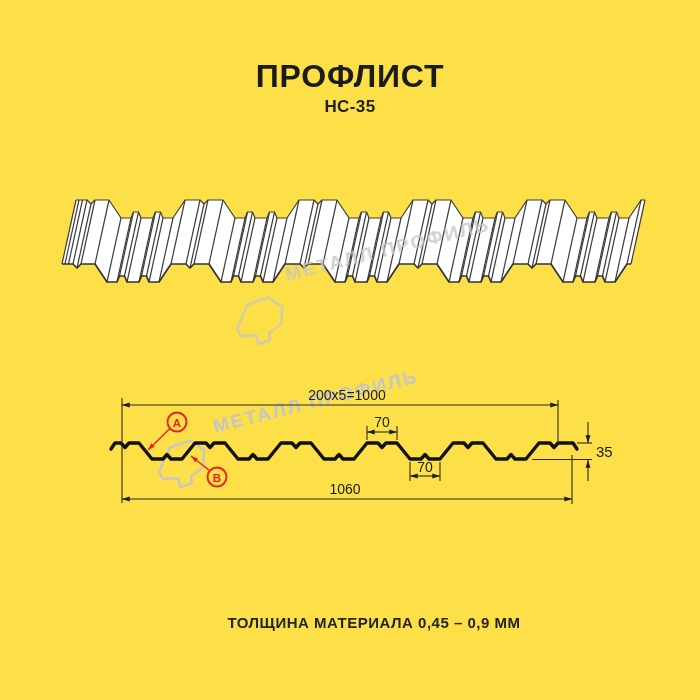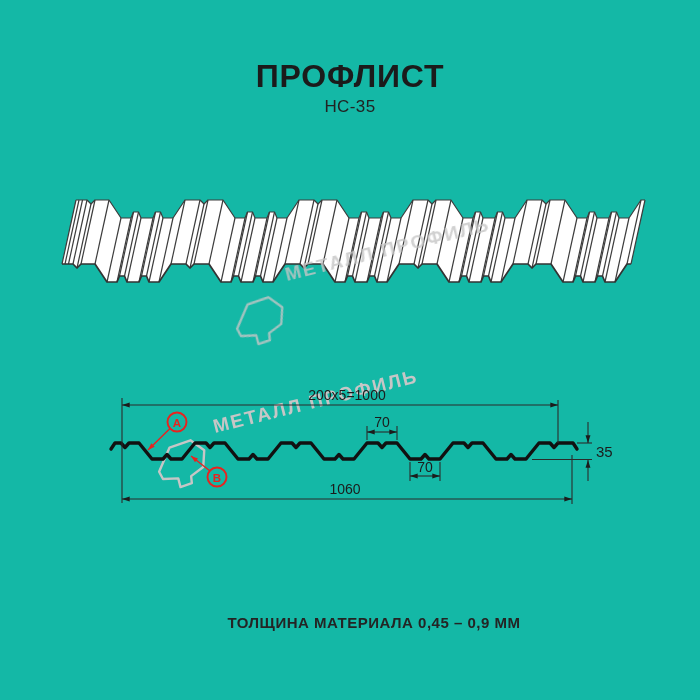--- a/index.html
+++ b/index.html
@@ -1,21 +1,21 @@
 <!DOCTYPE html>
 <html><head>
 <meta charset="utf-8">
 <style>
   html,body{margin:0;padding:0;background:#fff;}
-  #canvas{position:relative;width:700px;height:700px;background:#14b8a6;overflow:hidden;
+  #canvas{position:relative;width:700px;height:700px;background:#fde047;overflow:hidden;
           font-family:"Liberation Sans",sans-serif;}
   .title{position:absolute;top:58px;left:0;width:700px;text-align:center;
          font-size:32px;font-weight:800;letter-spacing:.8px;color:#1b1b1b;}
   .subtitle{position:absolute;top:97px;left:0;width:700px;text-align:center;
-         font-size:17px;font-weight:400;letter-spacing:.4px;color:#222;}
+         font-size:17px;font-weight:700;letter-spacing:.4px;color:#222;}
   .footer{position:absolute;top:614px;left:0;width:700px;text-align:center;
          font-size:15px;font-weight:600;letter-spacing:.5px;color:#242424;padding-left:24px;}
   svg{position:absolute;overflow:visible;}
   #sheet3d{left:55px;top:185px;}
   #xsec{left:95px;top:350px;}
   .dt{font-size:14px;fill:#1c1c1c;}
   .dt35{font-size:15px;fill:#1c1c1c;}
   .thin{stroke:#2b2b2b;stroke-width:1.1;fill:none;}
   .red-ln{stroke:#e8231f;stroke-width:1.4;fill:none;}
   .red-c{stroke:#e8231f;stroke-width:1.9;fill:none;}

